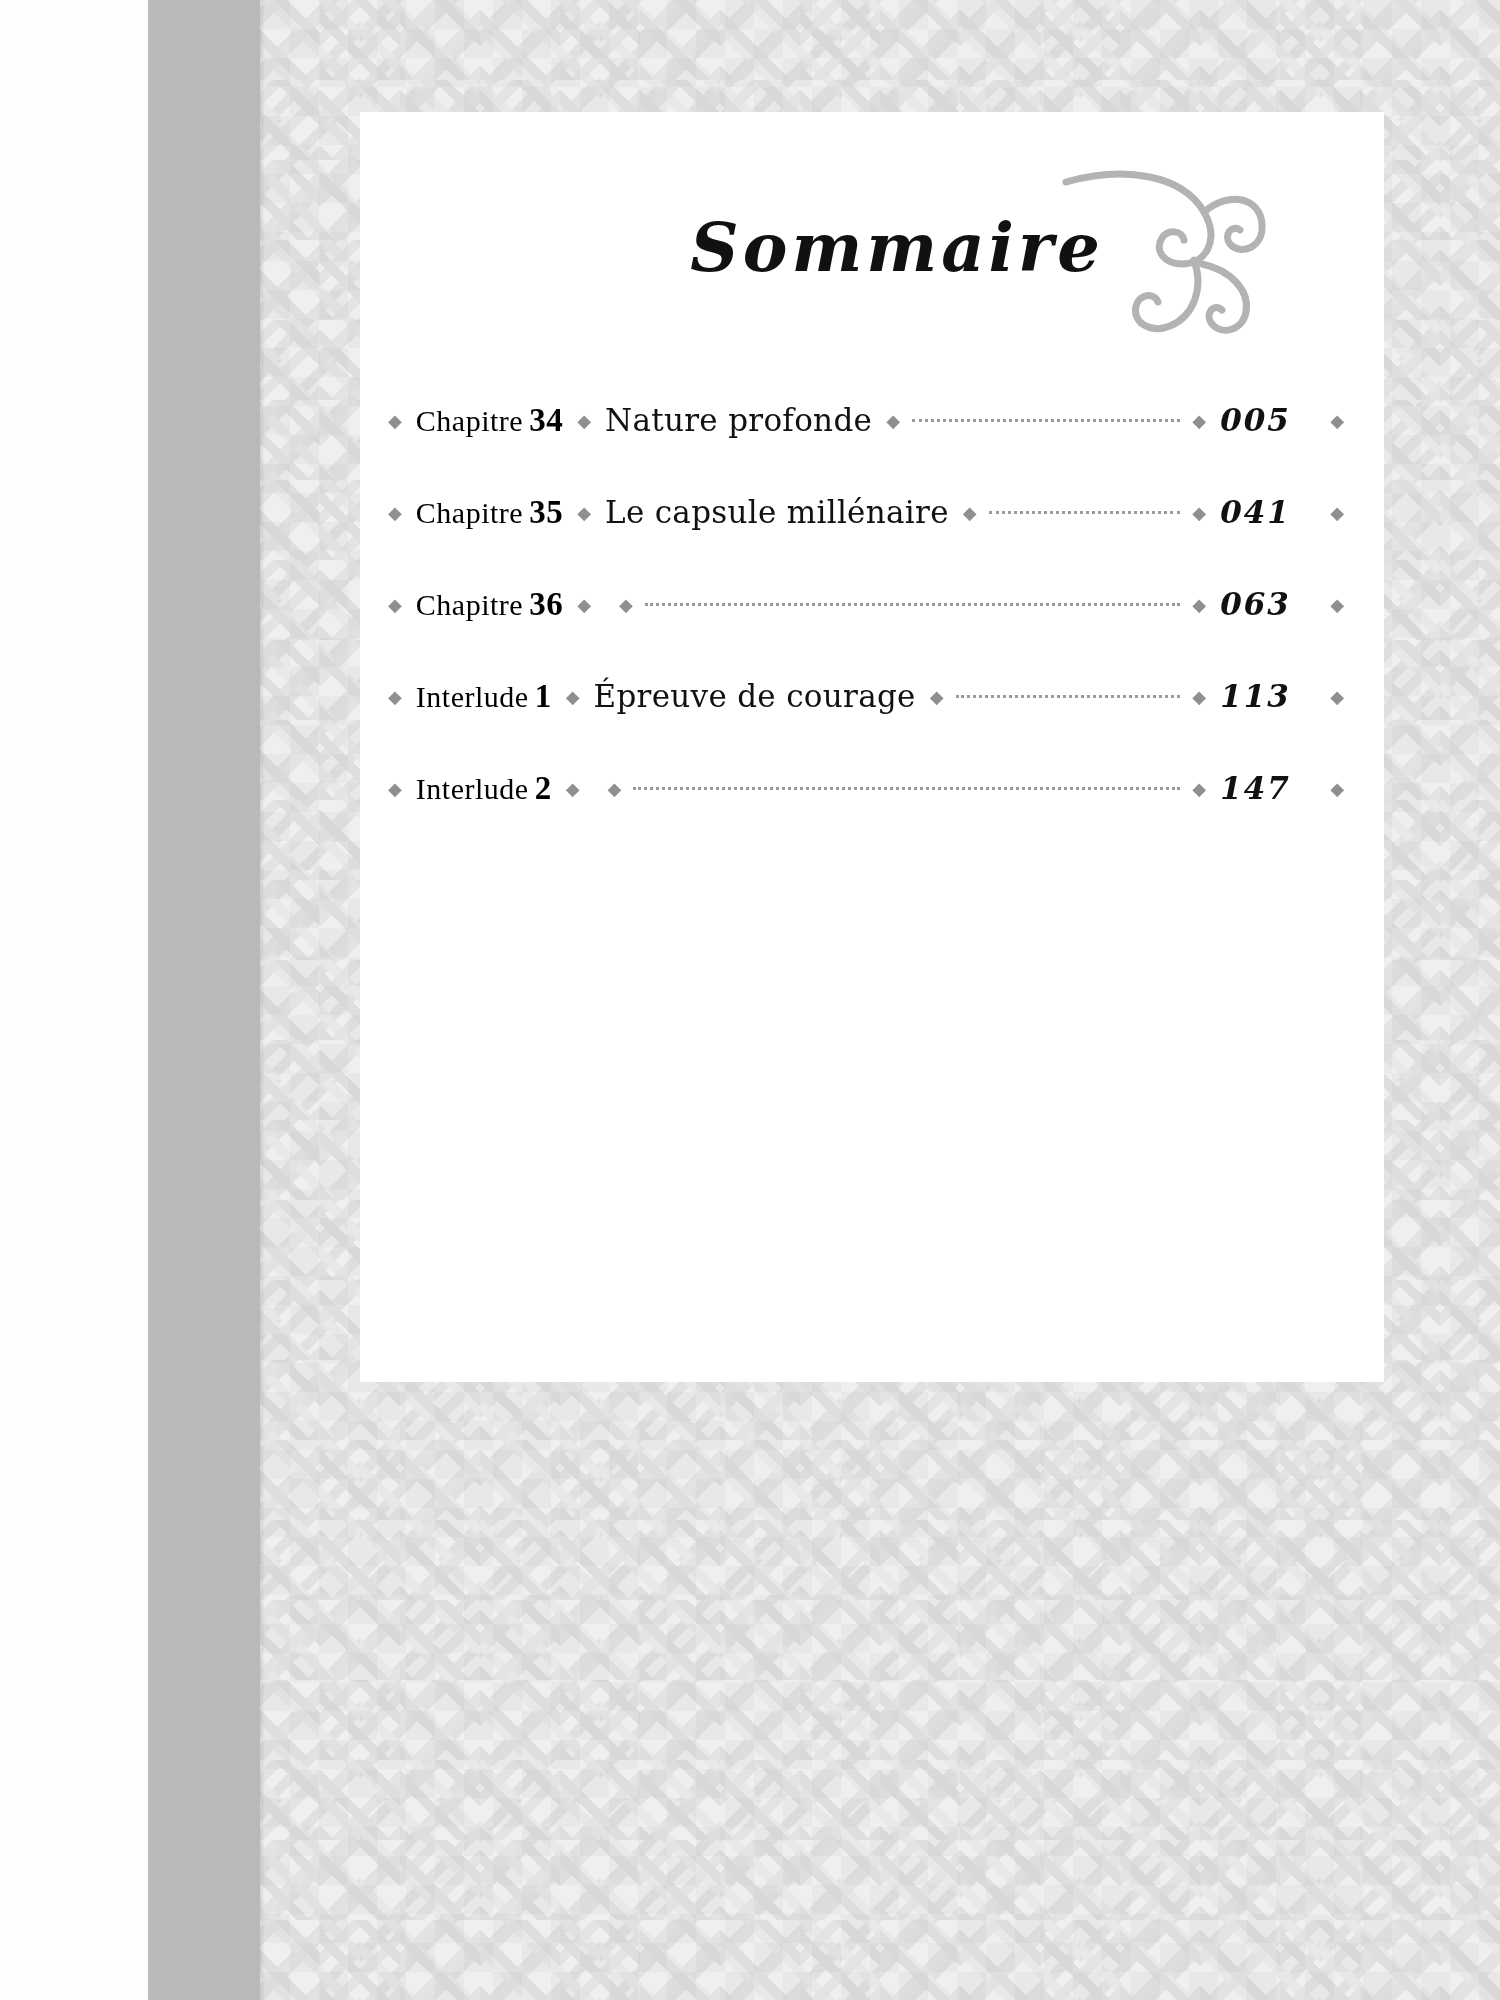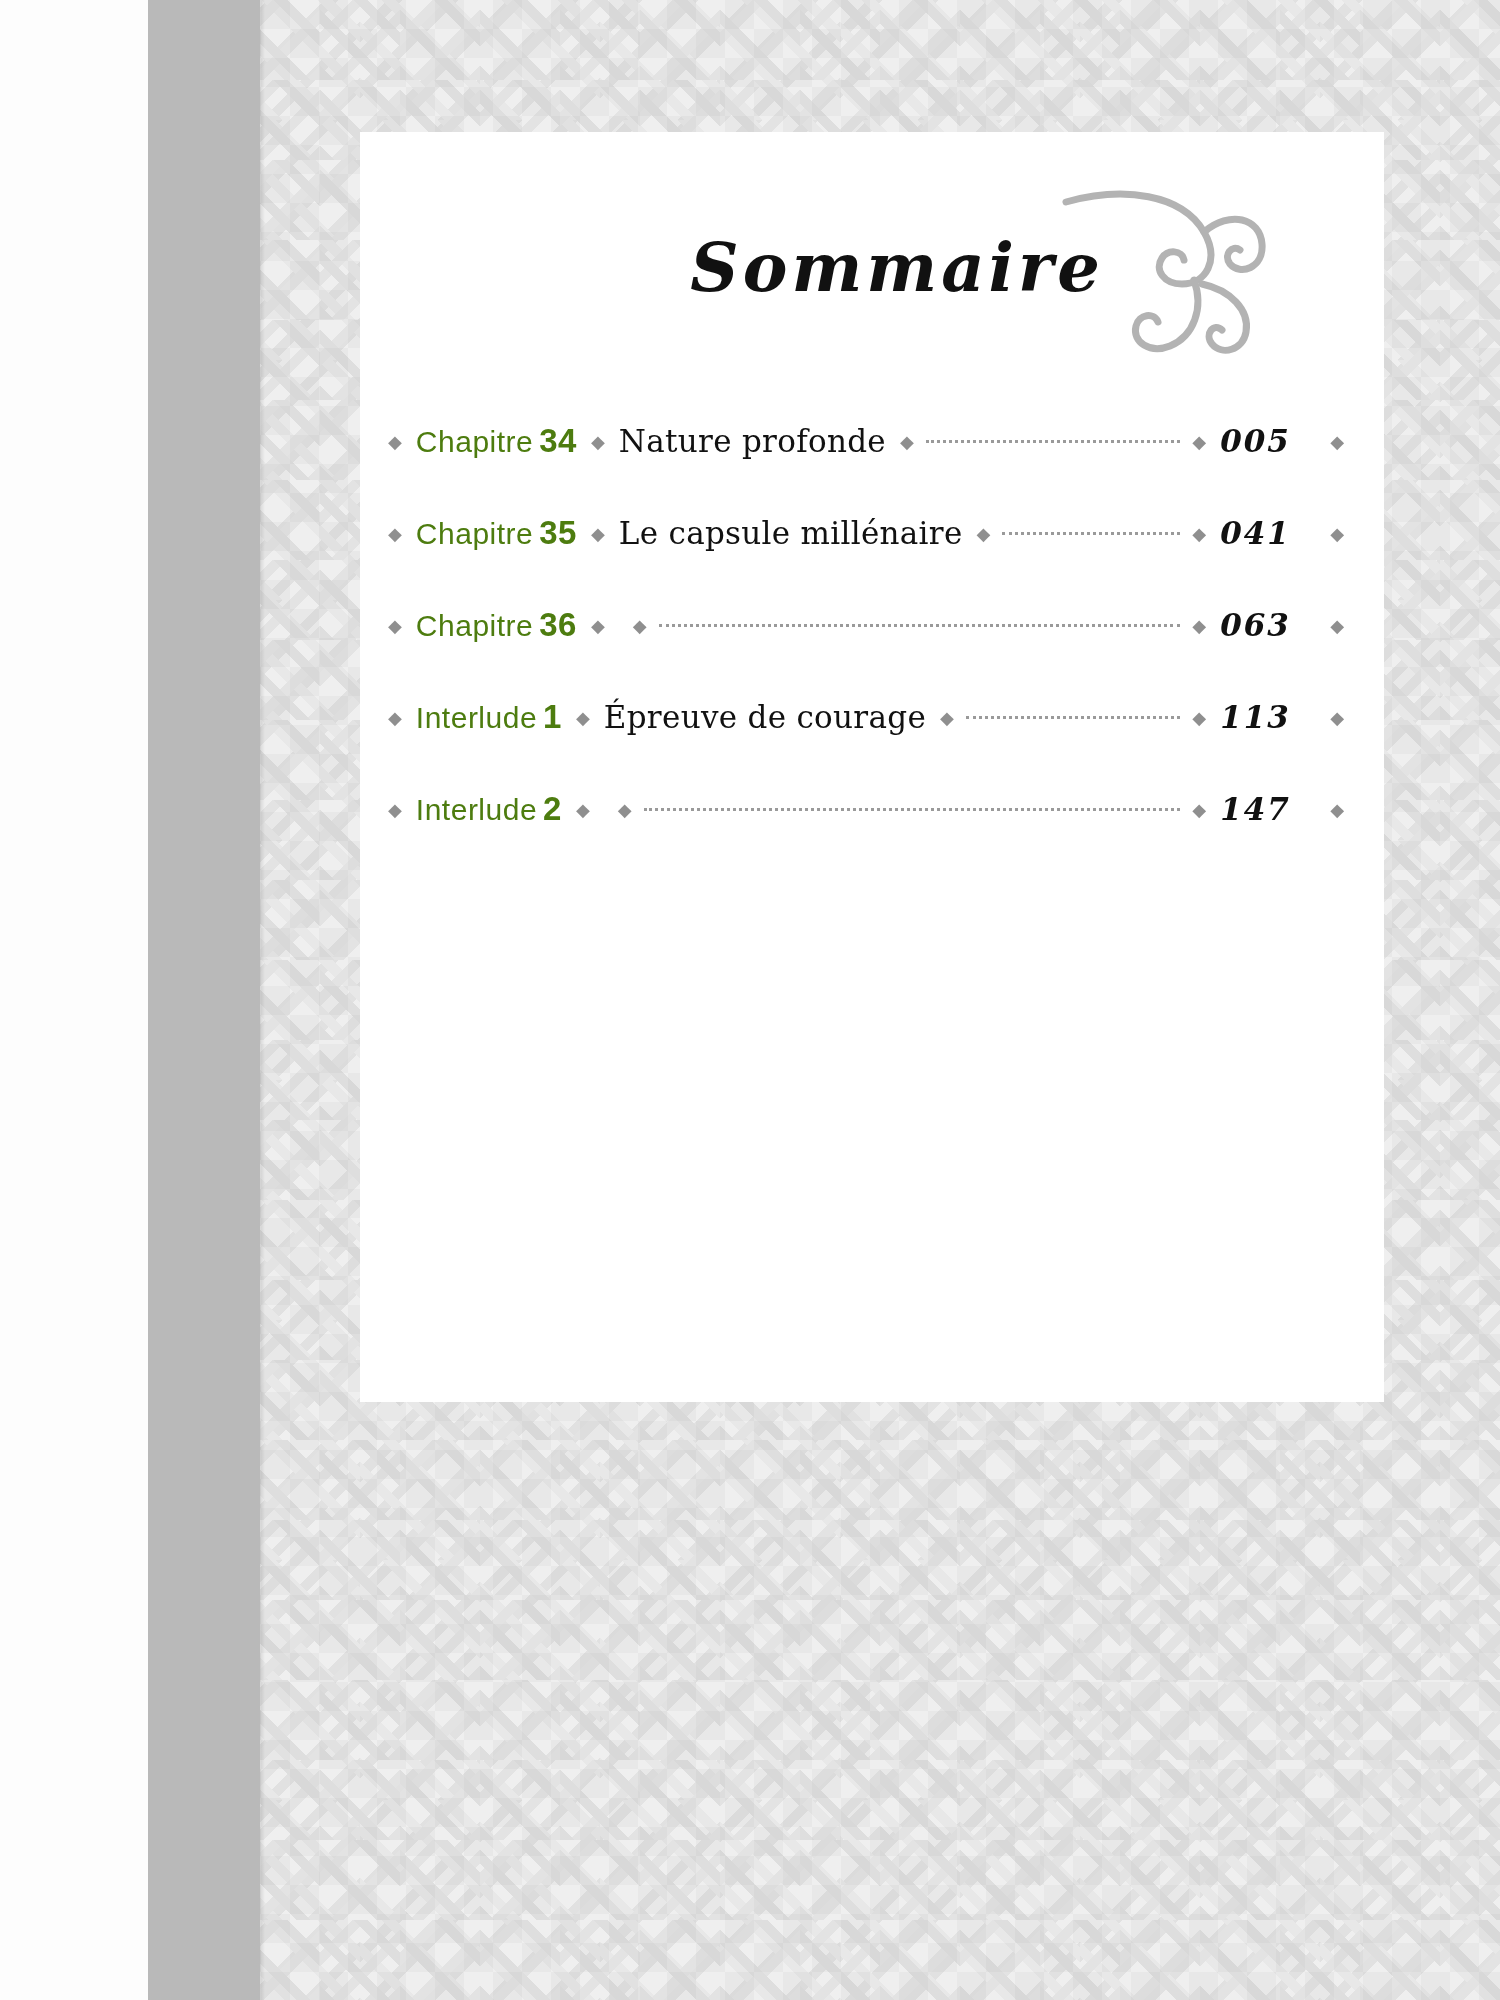--- a/index.html
+++ b/index.html
@@ -64,21 +64,20 @@
 
   
   .card {
     position: absolute;
     left: 360px;
     top: 112px;
     width: 1024px;
     height: 1270px;
     background: #ffffff;
     z-index: 4;
-    margin-top: 20px;
   }
 
   
   .title-wrap {
     position: absolute;
     right: 110px;
     top: 48px;
     width: 620px;
     height: 210px;
   }
@@ -119,23 +118,23 @@
   }
   .dia {
     color: #8f8f8f;
     font-size: 18px;
     line-height: 1;
     transform: translateY(-4px);
     flex: 0 0 auto;
   }
   .gap-s { width: 14px; flex: 0 0 auto; }
   .chap {
-    font-family: Liberation Sans, sans-serif;
+    font-family: Liberation Serif, serif;
     font-size: 30px;
-    color: #4d7c0f;
+    color: #000000;
     letter-spacing: .5px;
     flex: 0 0 auto;
   }
   .chap .num {
     font-size: 33px;
     font-weight: bold;
     padding-left: 6px;
   }
   .chap-title {
     font-family: "DejaVu Serif", serif;

